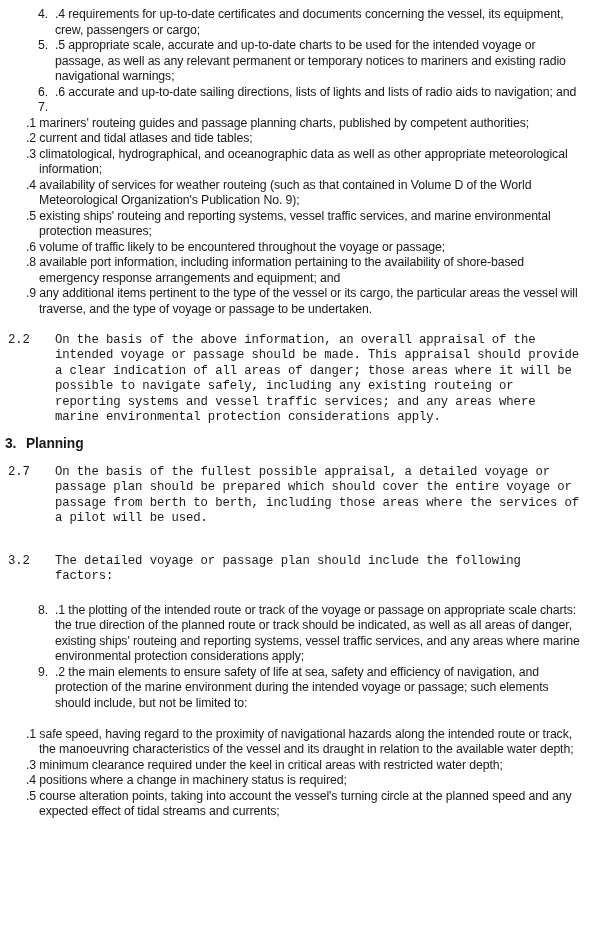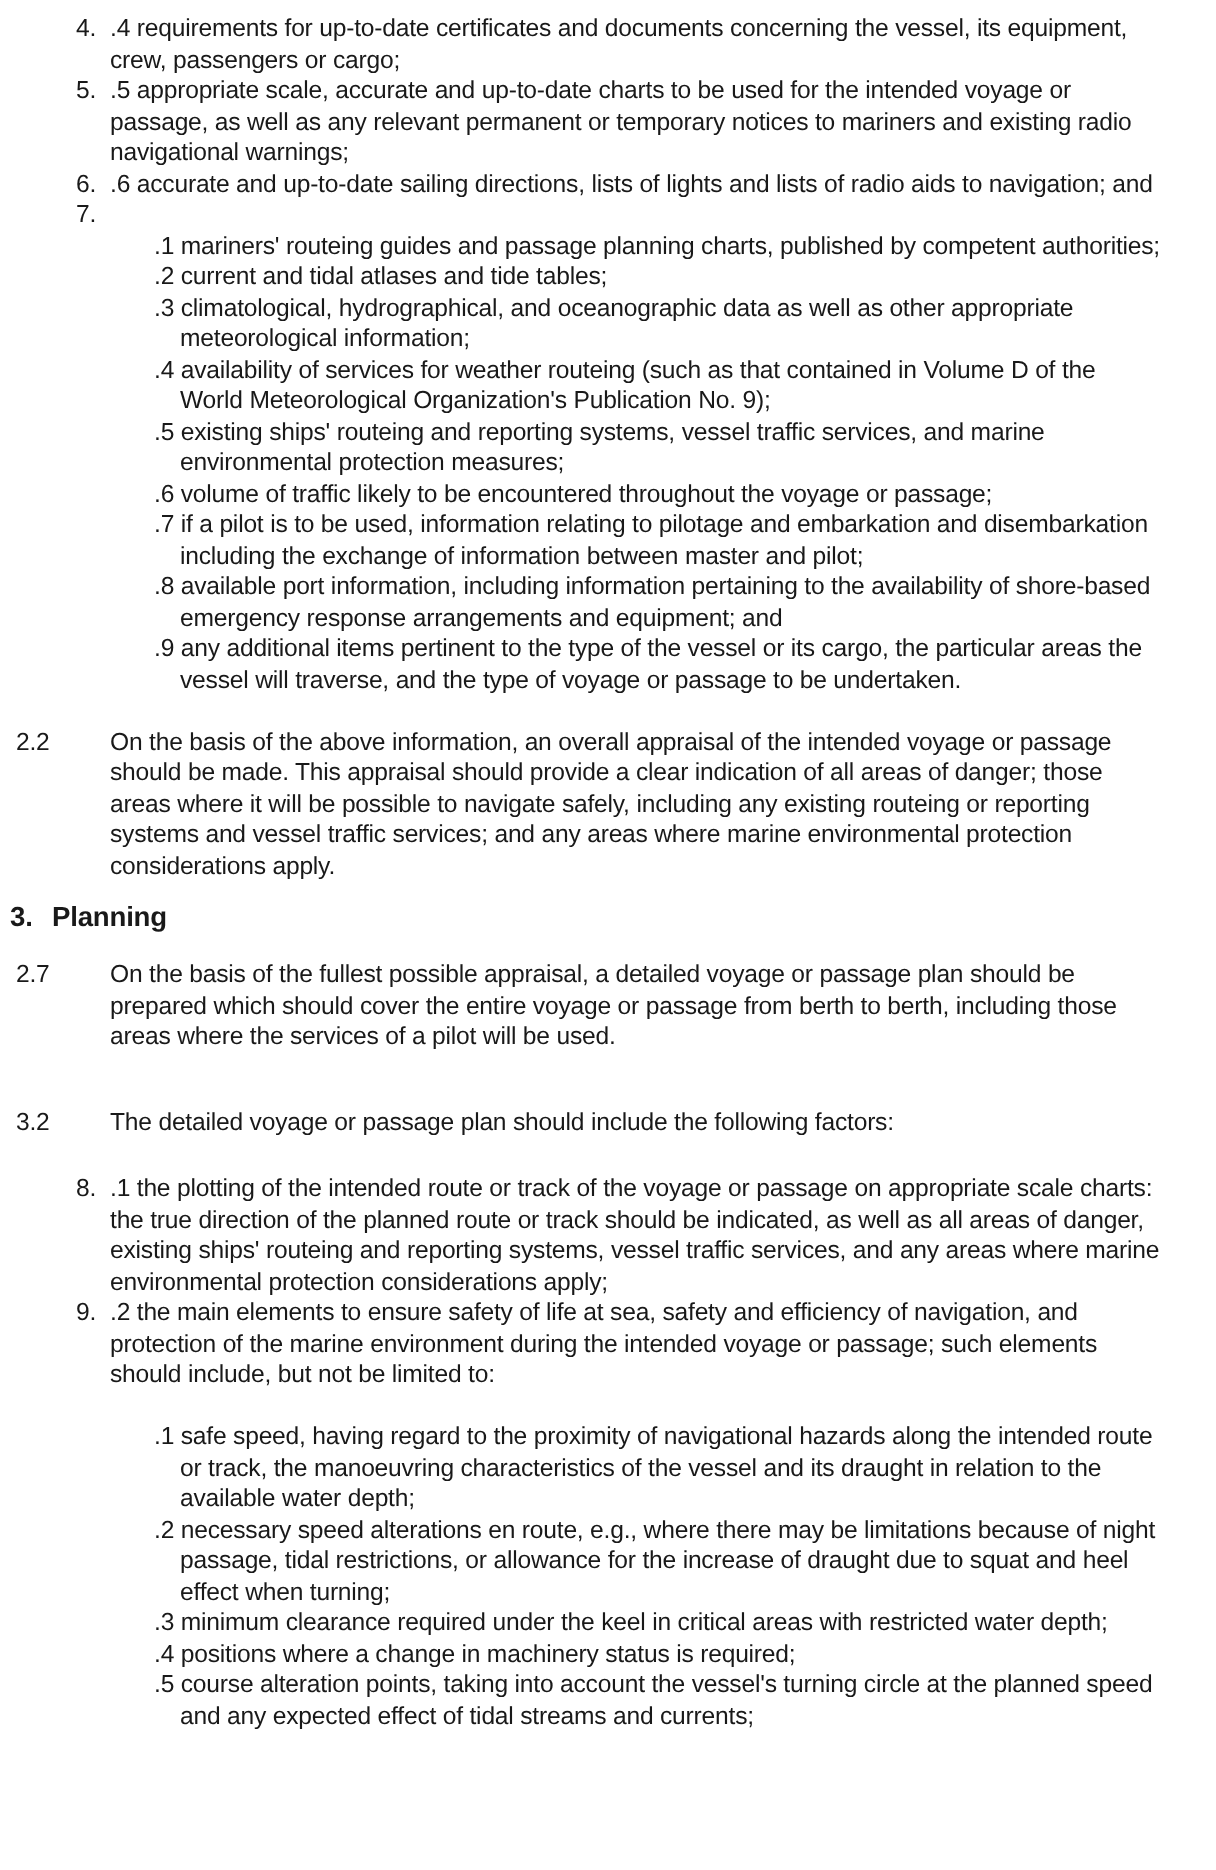--- a/index.html
+++ b/index.html
@@ -14,24 +14,24 @@
     letter-spacing: -0.1px;
     color: #191919;
   }
   .page { padding: 7px 26px 0 0; }
 
   
   .num-item { position: relative; padding-left: 55px; }
   .num-item .marker { position: absolute; left: 38px; top: 0; }
 
   
-  .sublist .sub-item { margin-left: 77px; padding-left: 13px; text-indent: -13px; }
+  .sublist .sub-item { margin-left: 26px; padding-left: 13px; text-indent: -13px; }
 
   
-  .para { position: relative; padding-left: 55px; }
+  .para { position: relative; padding-left: 55px; font-family: Liberation Mono, monospace; }
   .para .plabel { position: absolute; left: 8px; top: 0; }
 
   
   .heading {
     margin: 9px 0 0 5px;
     font-size: 13.8px;
     font-weight: bold;
     line-height: 18px;
     letter-spacing: -0.1px;
   }
@@ -79,21 +79,20 @@
       <div class="sub-item">.2 current and tidal atlases and tide tables;</div>
 
       <div class="sub-item">.3 climatological, hydrographical, and oceanographic data as well as other appropriate meteorological information;</div>
 
       <div class="sub-item">.4 availability of services for weather routeing (such as that contained in Volume D of the World Meteorological Organization's Publication No. 9);</div>
 
       <div class="sub-item">.5 existing ships' routeing and reporting systems, vessel traffic services, and marine environmental protection measures;</div>
 
       <div class="sub-item">.6 volume of traffic likely to be encountered throughout the voyage or passage;</div>
 
-      <div class="sub-item">.7 if a pilot is to be used, information relating to pilotage and embarkation and disembarkation including the exchange of information between master and pilot;</div>
 
       <div class="sub-item">.8 available port information, including information pertaining to the availability of shore-based emergency response arrangements and equipment; and</div>
 
       <div class="sub-item">.9 any additional items pertinent to the type of the vessel or its cargo, the particular areas the vessel will traverse, and the type of voyage or passage to be undertaken.</div>
     </div>
 
   <div class="para para-2-2">
     <span class="plabel">2.2</span>
     <span class="ptext">On the basis of the above information, an overall appraisal of the intended voyage or passage should be made. This appraisal should provide a clear indication of all areas of danger; those areas where it will be possible to navigate safely, including any existing routeing or reporting systems and vessel traffic services; and any areas where marine environmental protection considerations apply.</span>
   </div>
@@ -122,21 +121,20 @@
       <div class="num-item">
         <span class="marker">9.</span>
         <span class="item-text">.2 the main elements to ensure safety of life at sea, safety and efficiency of navigation, and protection of the marine environment during the intended voyage or passage; such elements should include, but not be limited to:</span>
       </div>
     </div>
 
   <div class="sublist sublist-2">
 
       <div class="sub-item">.1 safe speed, having regard to the proximity of navigational hazards along the intended route or track, the manoeuvring characteristics of the vessel and its draught in relation to the available water depth;</div>
 
-      <div class="sub-item">.2 necessary speed alterations en route, e.g., where there may be limitations because of night passage, tidal restrictions, or allowance for the increase of draught due to squat and heel effect when turning;</div>
 
       <div class="sub-item">.3 minimum clearance required under the keel in critical areas with restricted water depth;</div>
 
       <div class="sub-item">.4 positions where a change in machinery status is required;</div>
 
       <div class="sub-item">.5 course alteration points, taking into account the vessel's turning circle at the planned speed and any expected effect of tidal streams and currents;</div>
     </div>
 
 </div>
 

